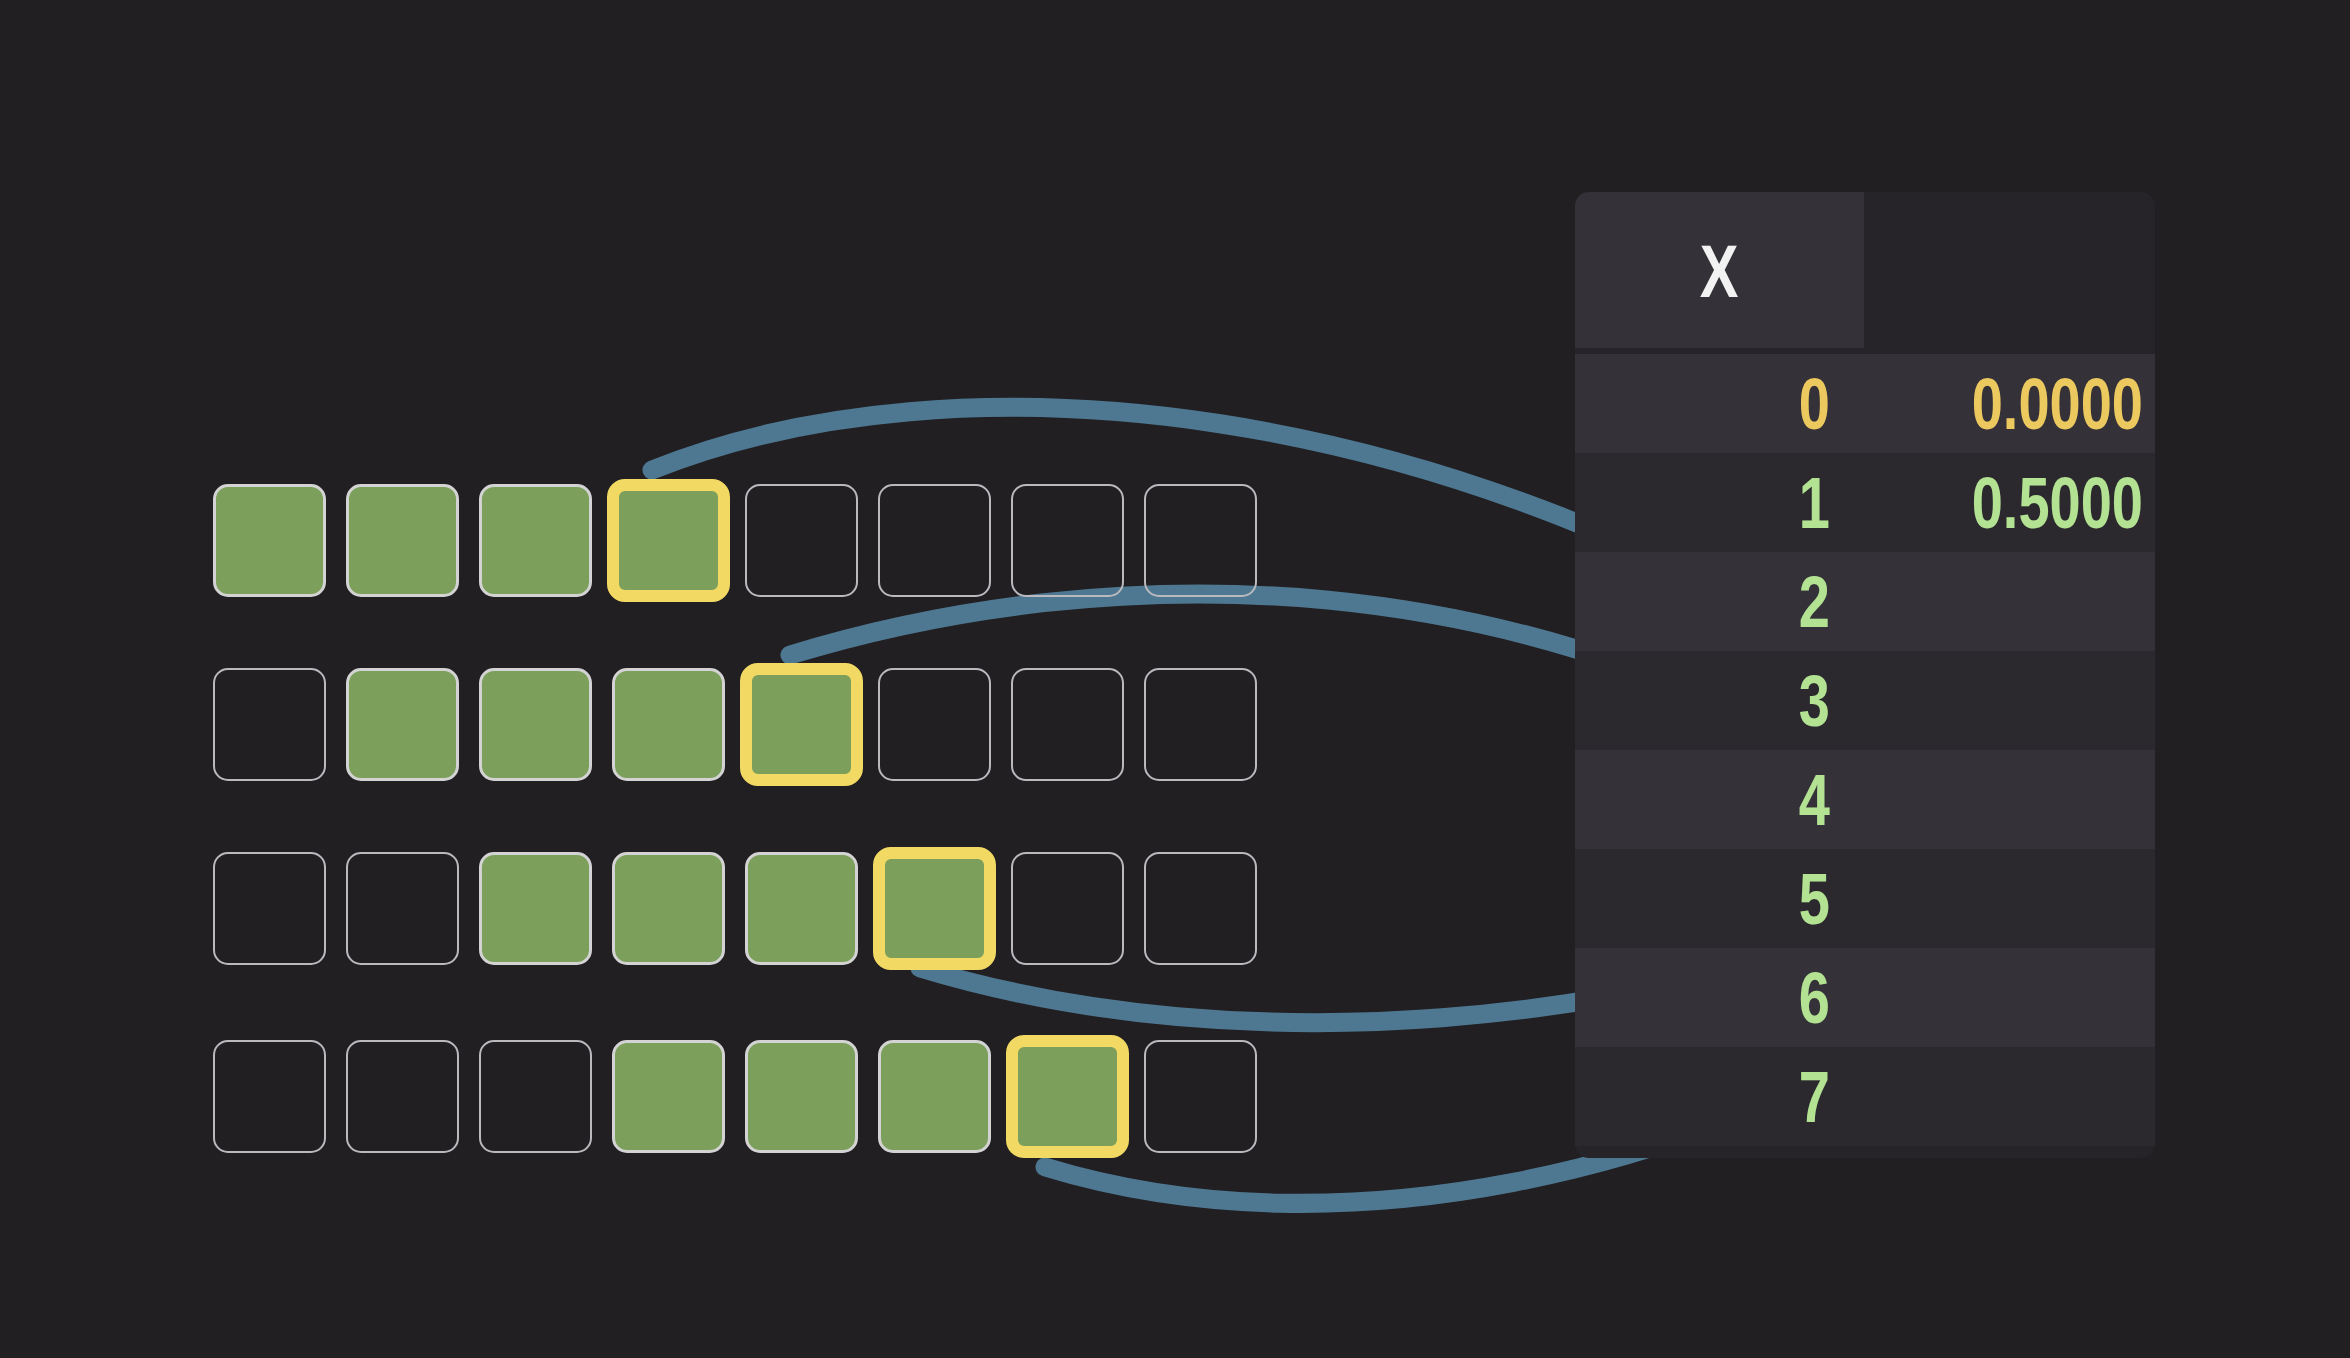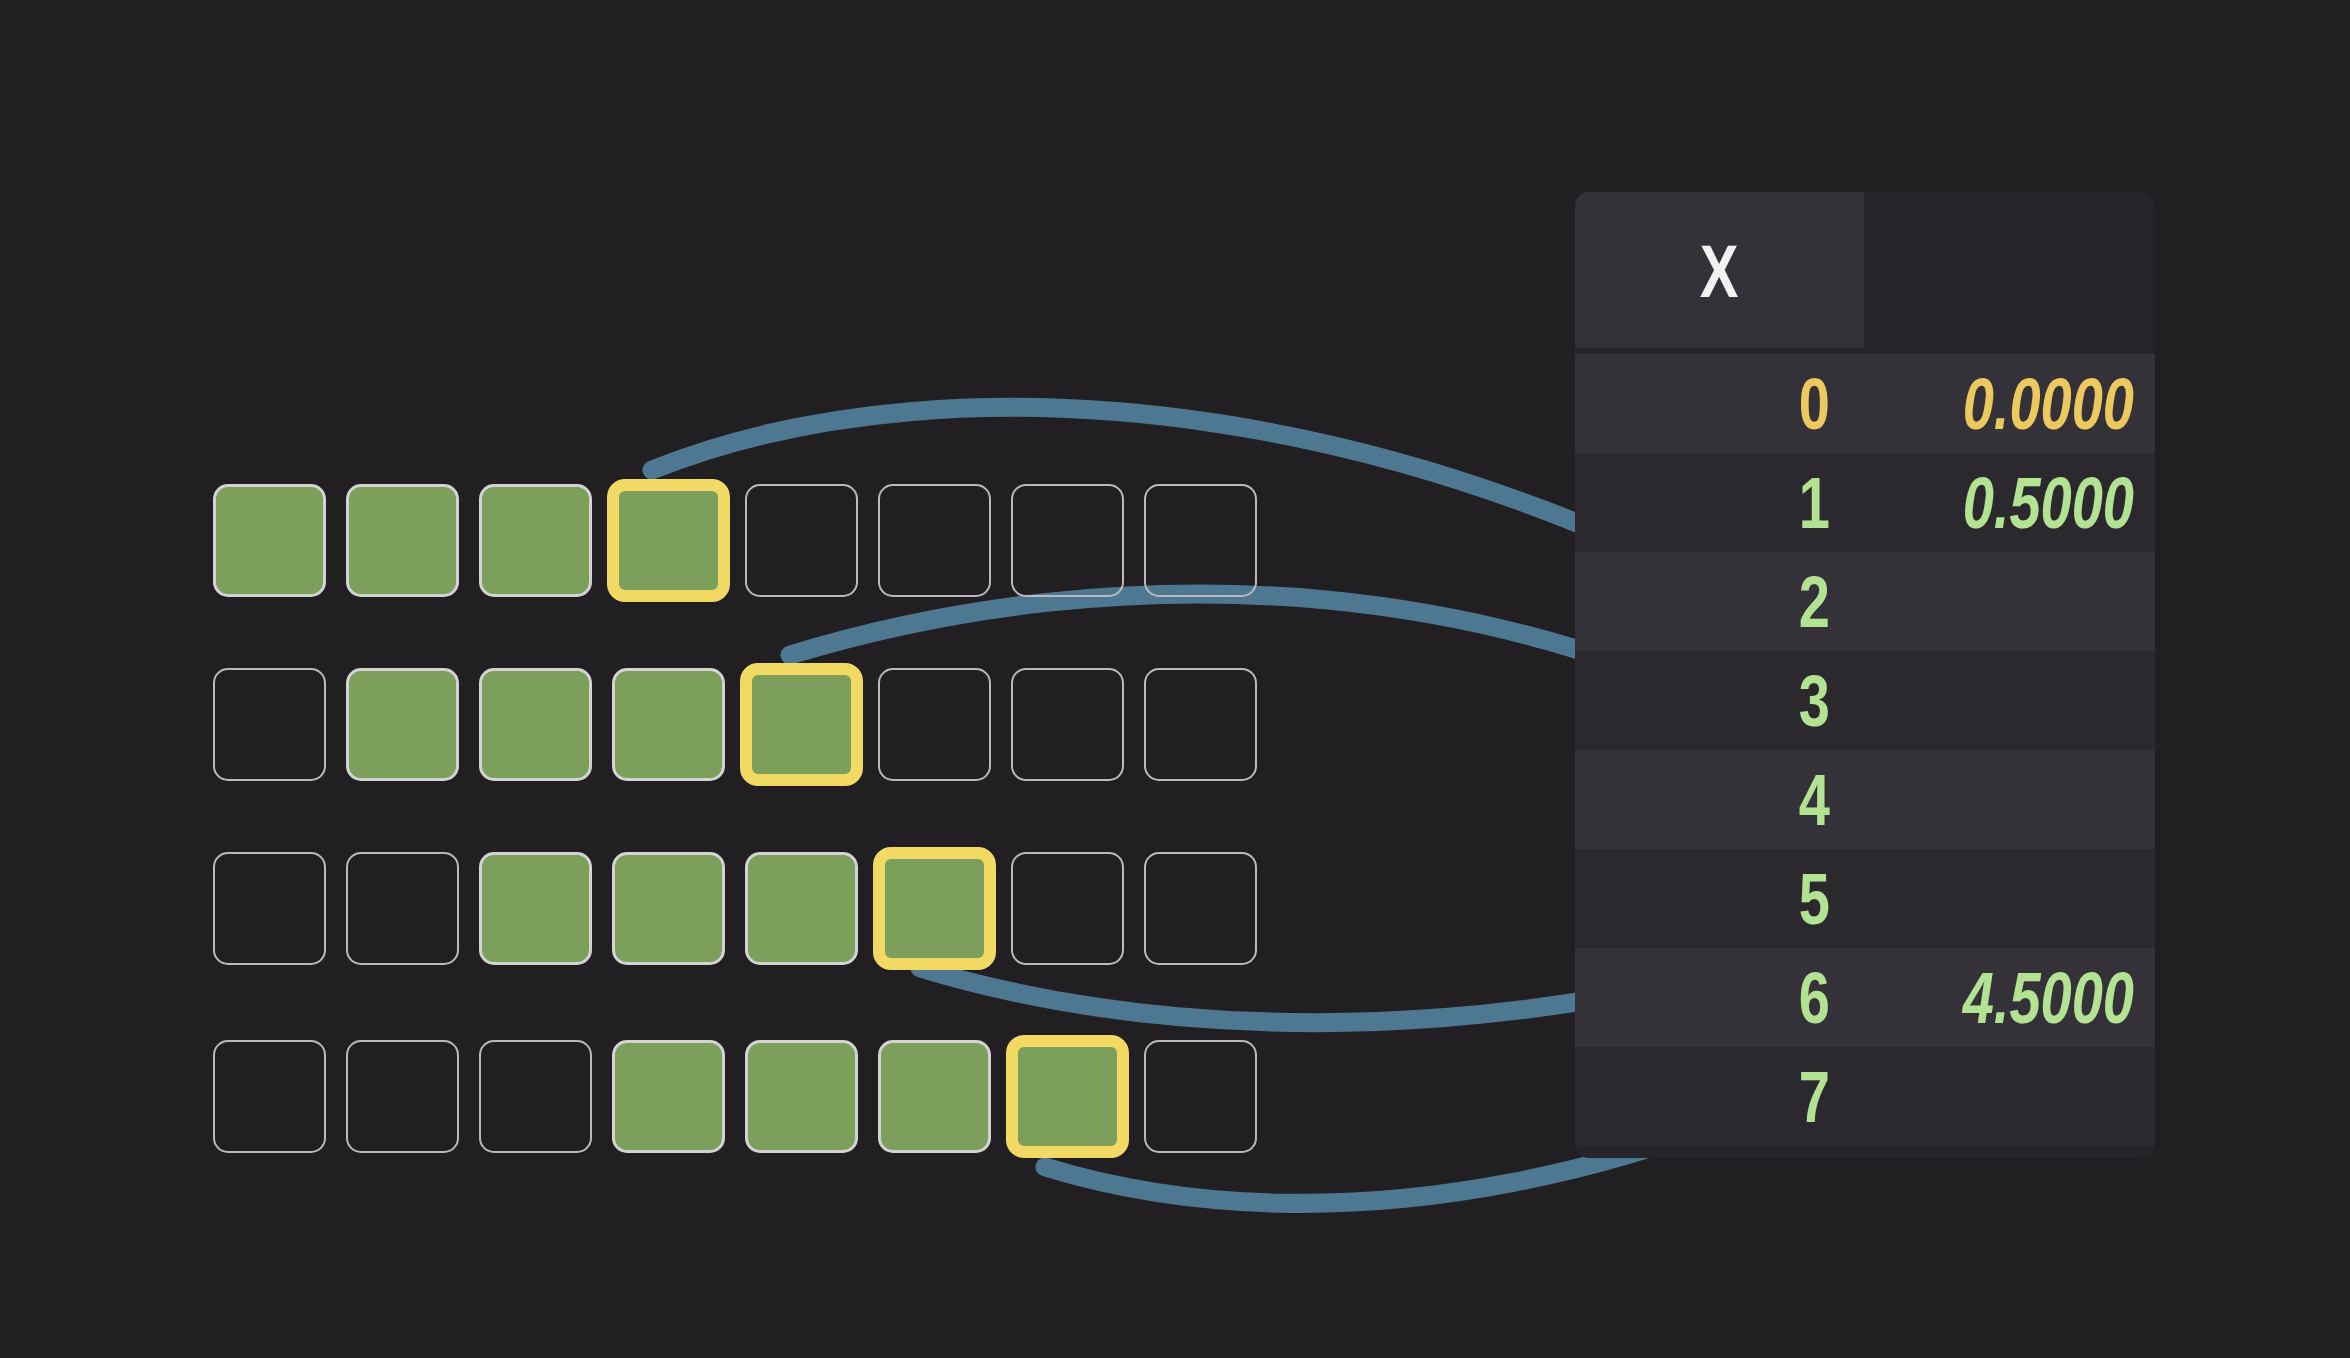--- a/index.html
+++ b/index.html
@@ -35,21 +35,21 @@
   .hlabel{
     color:var(--header-text,#f2f2f2);
     font-weight:700;font-size:58px;letter-spacing:1px;
     transform:scaleY(1.28);display:inline-block;
   }
   .tbody{margin-top:6px;}
   .trow{display:flex;height:99px;}
   .trow.even{background:var(--row-even,#343138);}
   .trow.odd{background:var(--row-odd,#2b292e);}
   .cell-x{width:289px;display:flex;align-items:center;justify-content:flex-end;padding-right:34px;box-sizing:border-box;}
-  .cell-avg{flex:1;display:flex;align-items:center;justify-content:flex-end;padding-right:21px;box-sizing:border-box;font-style:italic;}
+  .cell-avg{flex:1;display:flex;align-items:center;justify-content:flex-end;padding-right:12px;box-sizing:border-box;}
   .num{font-weight:700;font-size:56px;transform:scaleY(1.3);display:inline-block;}
   .tone-yellow{color:var(--yellow,#ecc95f);}
   .tone-green{color:var(--green,#b2e292);}
 </style>
 </head>
 <body>
 
 <div class="canvas">
 
   <svg class="arrows" width="2350" height="1358" viewBox="0 0 2350 1358">
@@ -139,23 +139,20 @@
         </div>
         <div class="trow odd">
           <div class="cell-x">
             <span class="num tone-green">5</span>
           </div>
         </div>
         <div class="trow even">
           <div class="cell-x">
             <span class="num tone-green">6</span>
           </div>
-          <div class="cell-avg">
-            <span class="num tone-green">4.5000</span>
-          </div>
         </div>
         <div class="trow odd">
           <div class="cell-x">
             <span class="num tone-green">7</span>
           </div>
         </div>
       </div>
   </div>
 
 </div>

